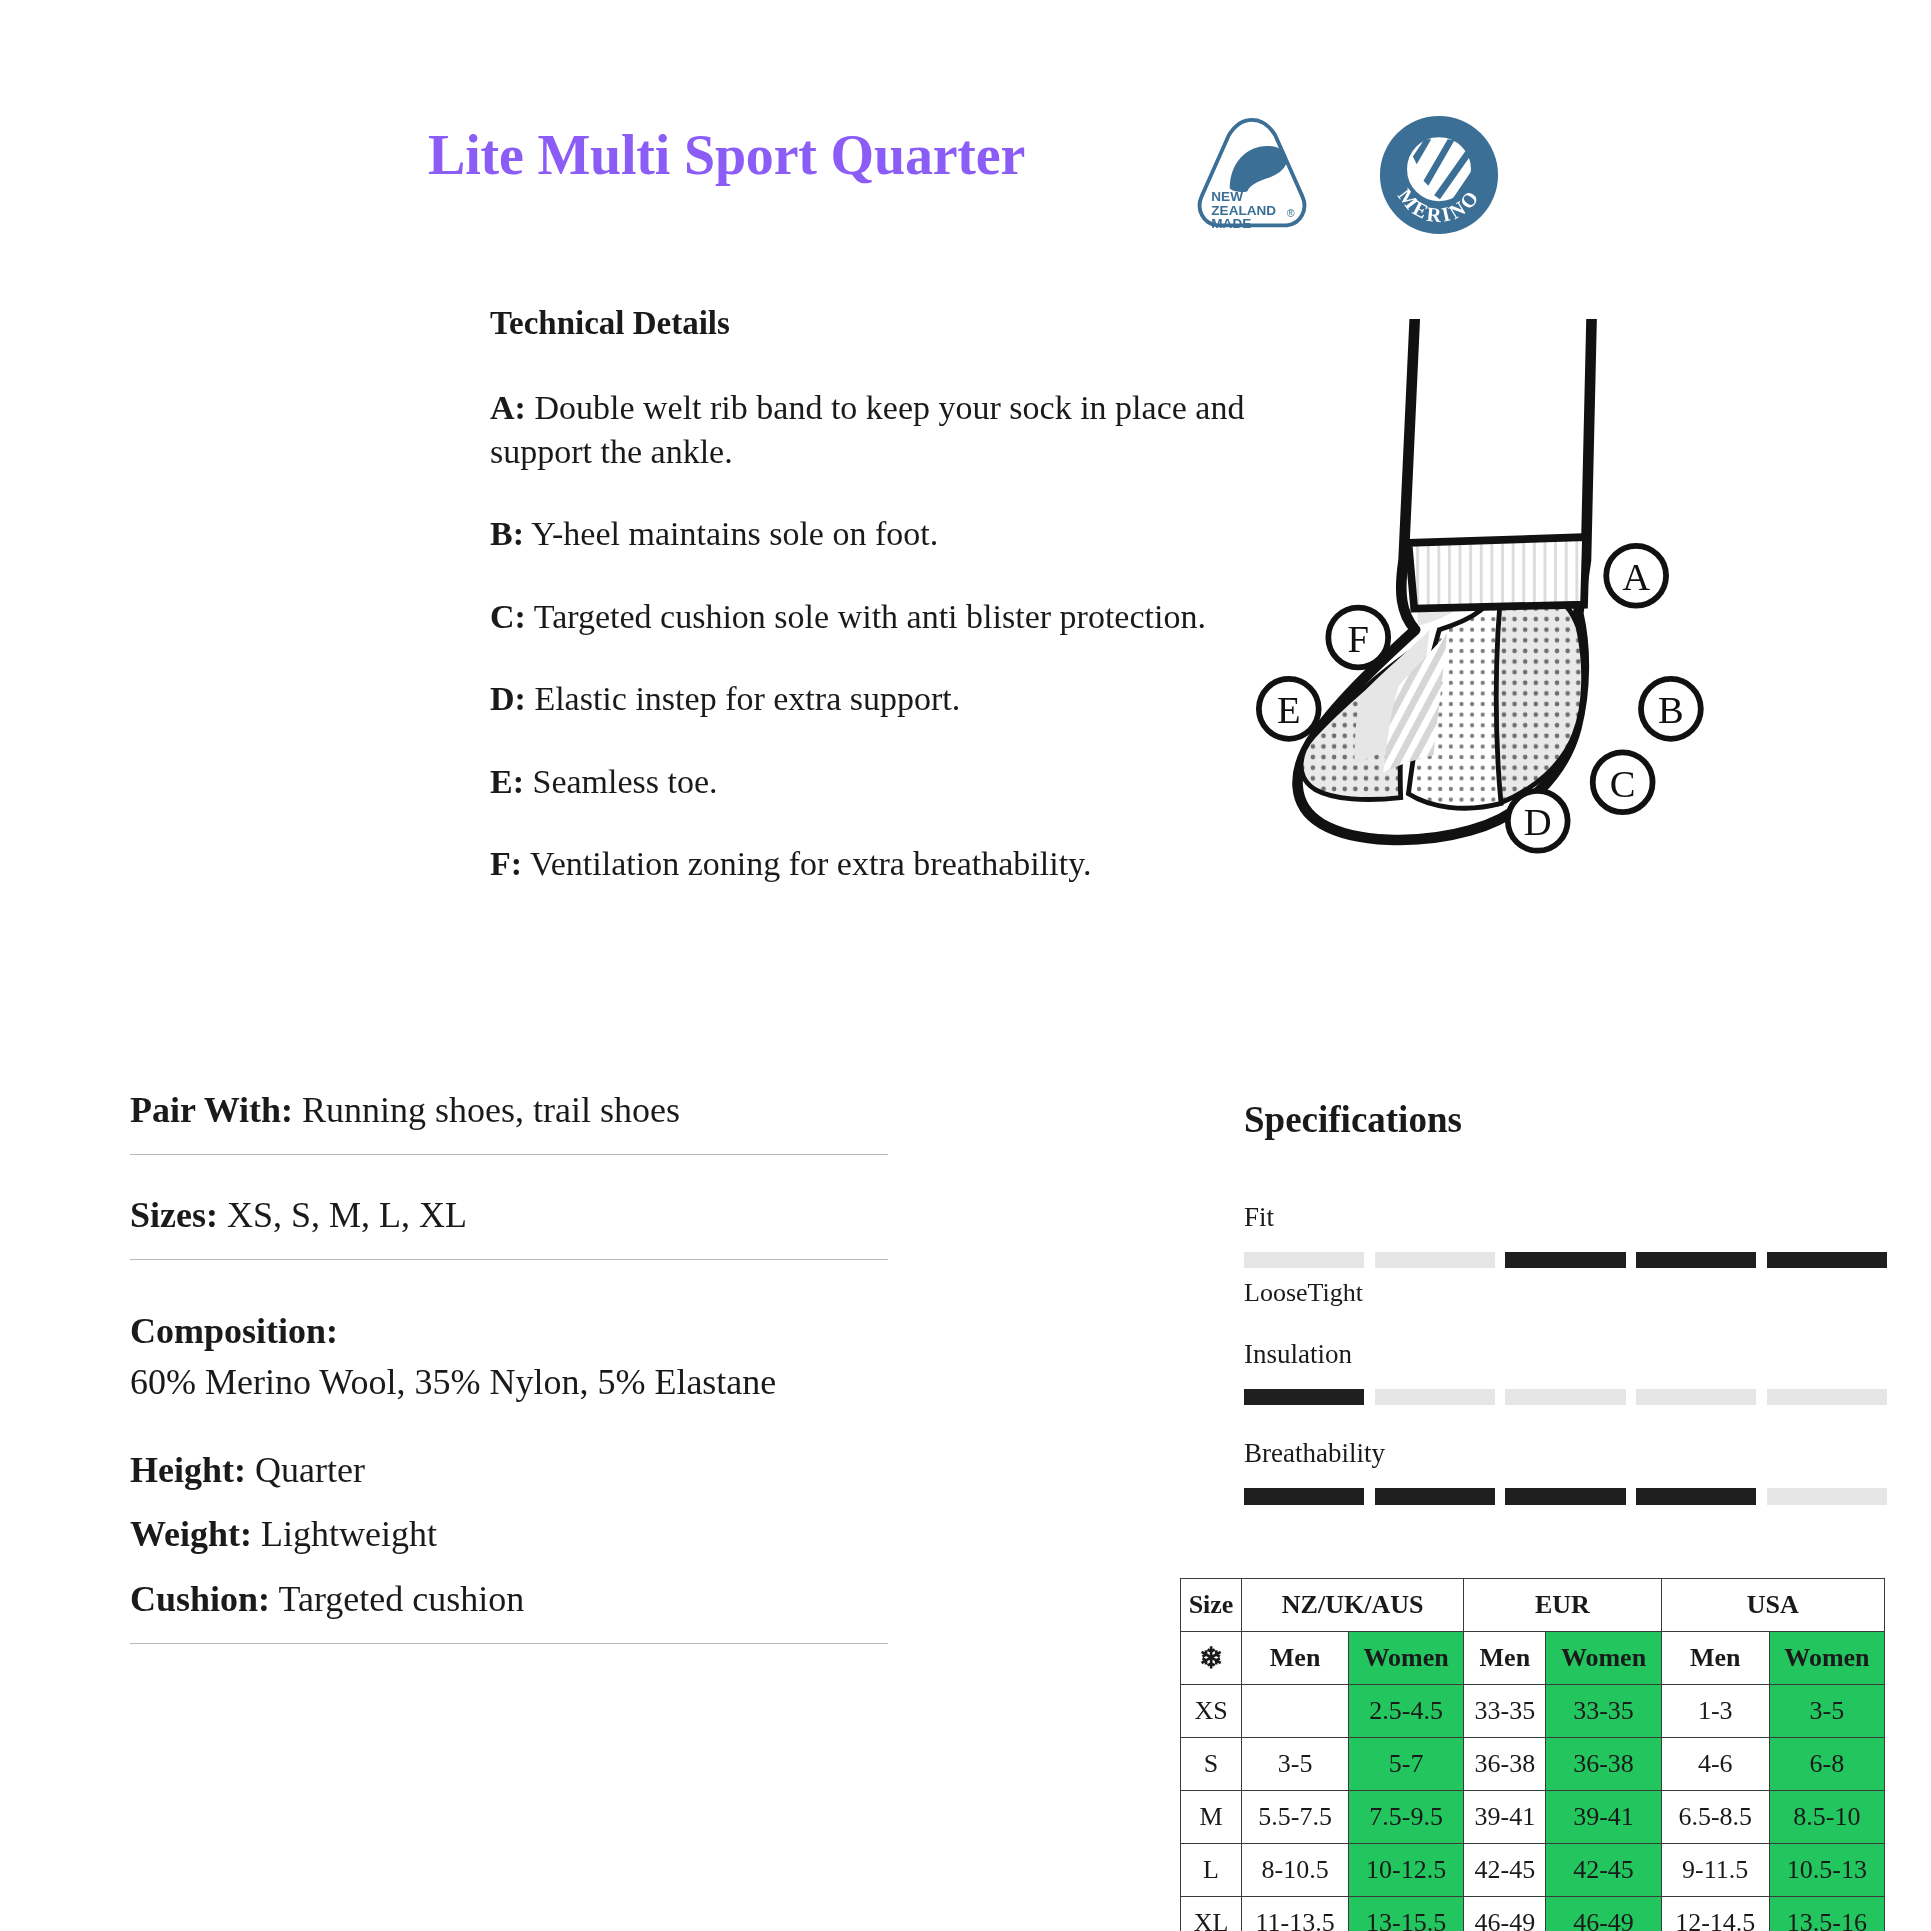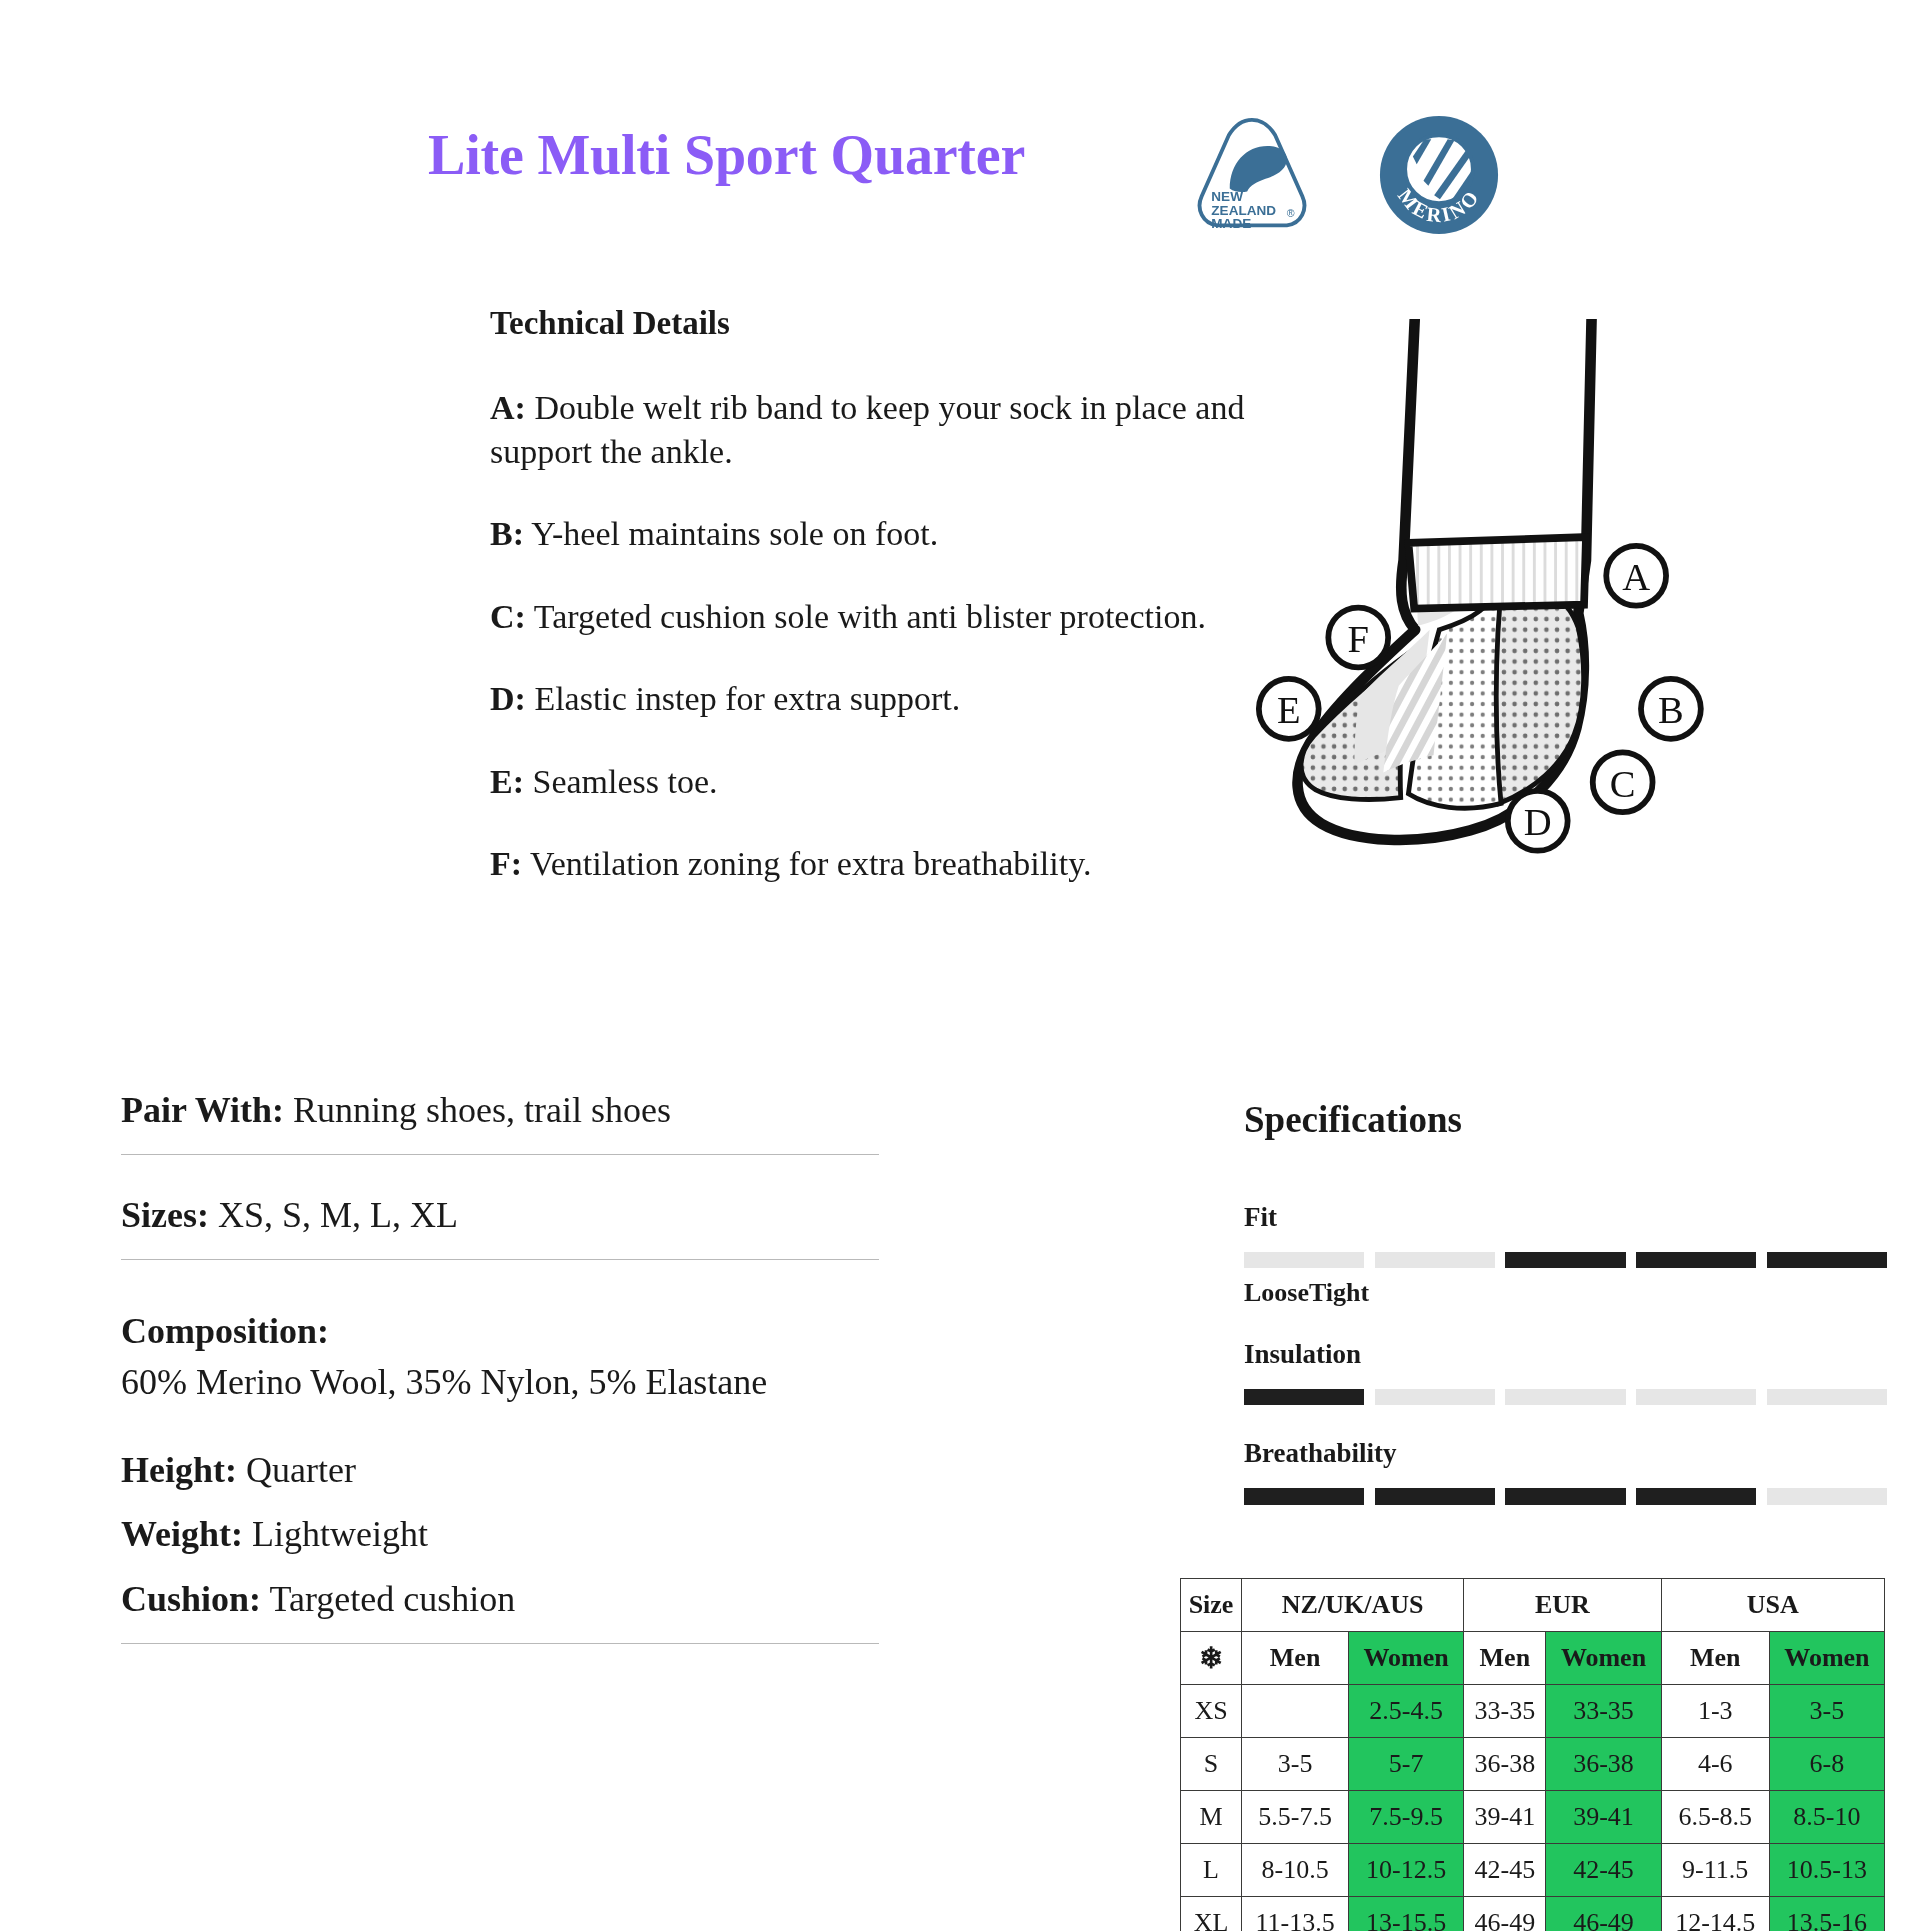--- a/index.html
+++ b/index.html
@@ -72,21 +72,21 @@
     left: 1246px;
     top: 319px;
     width: 541px;
     height: 579px;
   }
   .sock-svg { width: 541px; height: 579px; display: block; }
 
   
   .attrs {
     position: absolute;
-    left: 121px;
+    left: 130px;
     top: 1089px;
     width: 758px;
   }
   .attr-line {
     font-size: 36px;
     line-height: 1.22;
     white-space: nowrap;
   }
   .attr-key { font-weight: bold; }
   .attr-sub {
@@ -109,21 +109,21 @@
     left: 1244px;
     top: 1101px;
     width: 643px;
   }
   .specs-heading {
     font-size: 37px;
     font-weight: bold;
     margin: 0 0 66px 0;
     line-height: 1;
   }
-  .spec-group { margin-bottom: 35px; font-weight: bold; }
+  .spec-group { margin-bottom: 35px; }
   .spec-group:last-child { margin-bottom: 0; }
   .spec-label {
     font-size: 27px;
     margin-bottom: 21px;
     line-height: 1;
   }
   .spec-bar {
     display: flex;
     gap: 10.6px;
     width: 643px;

